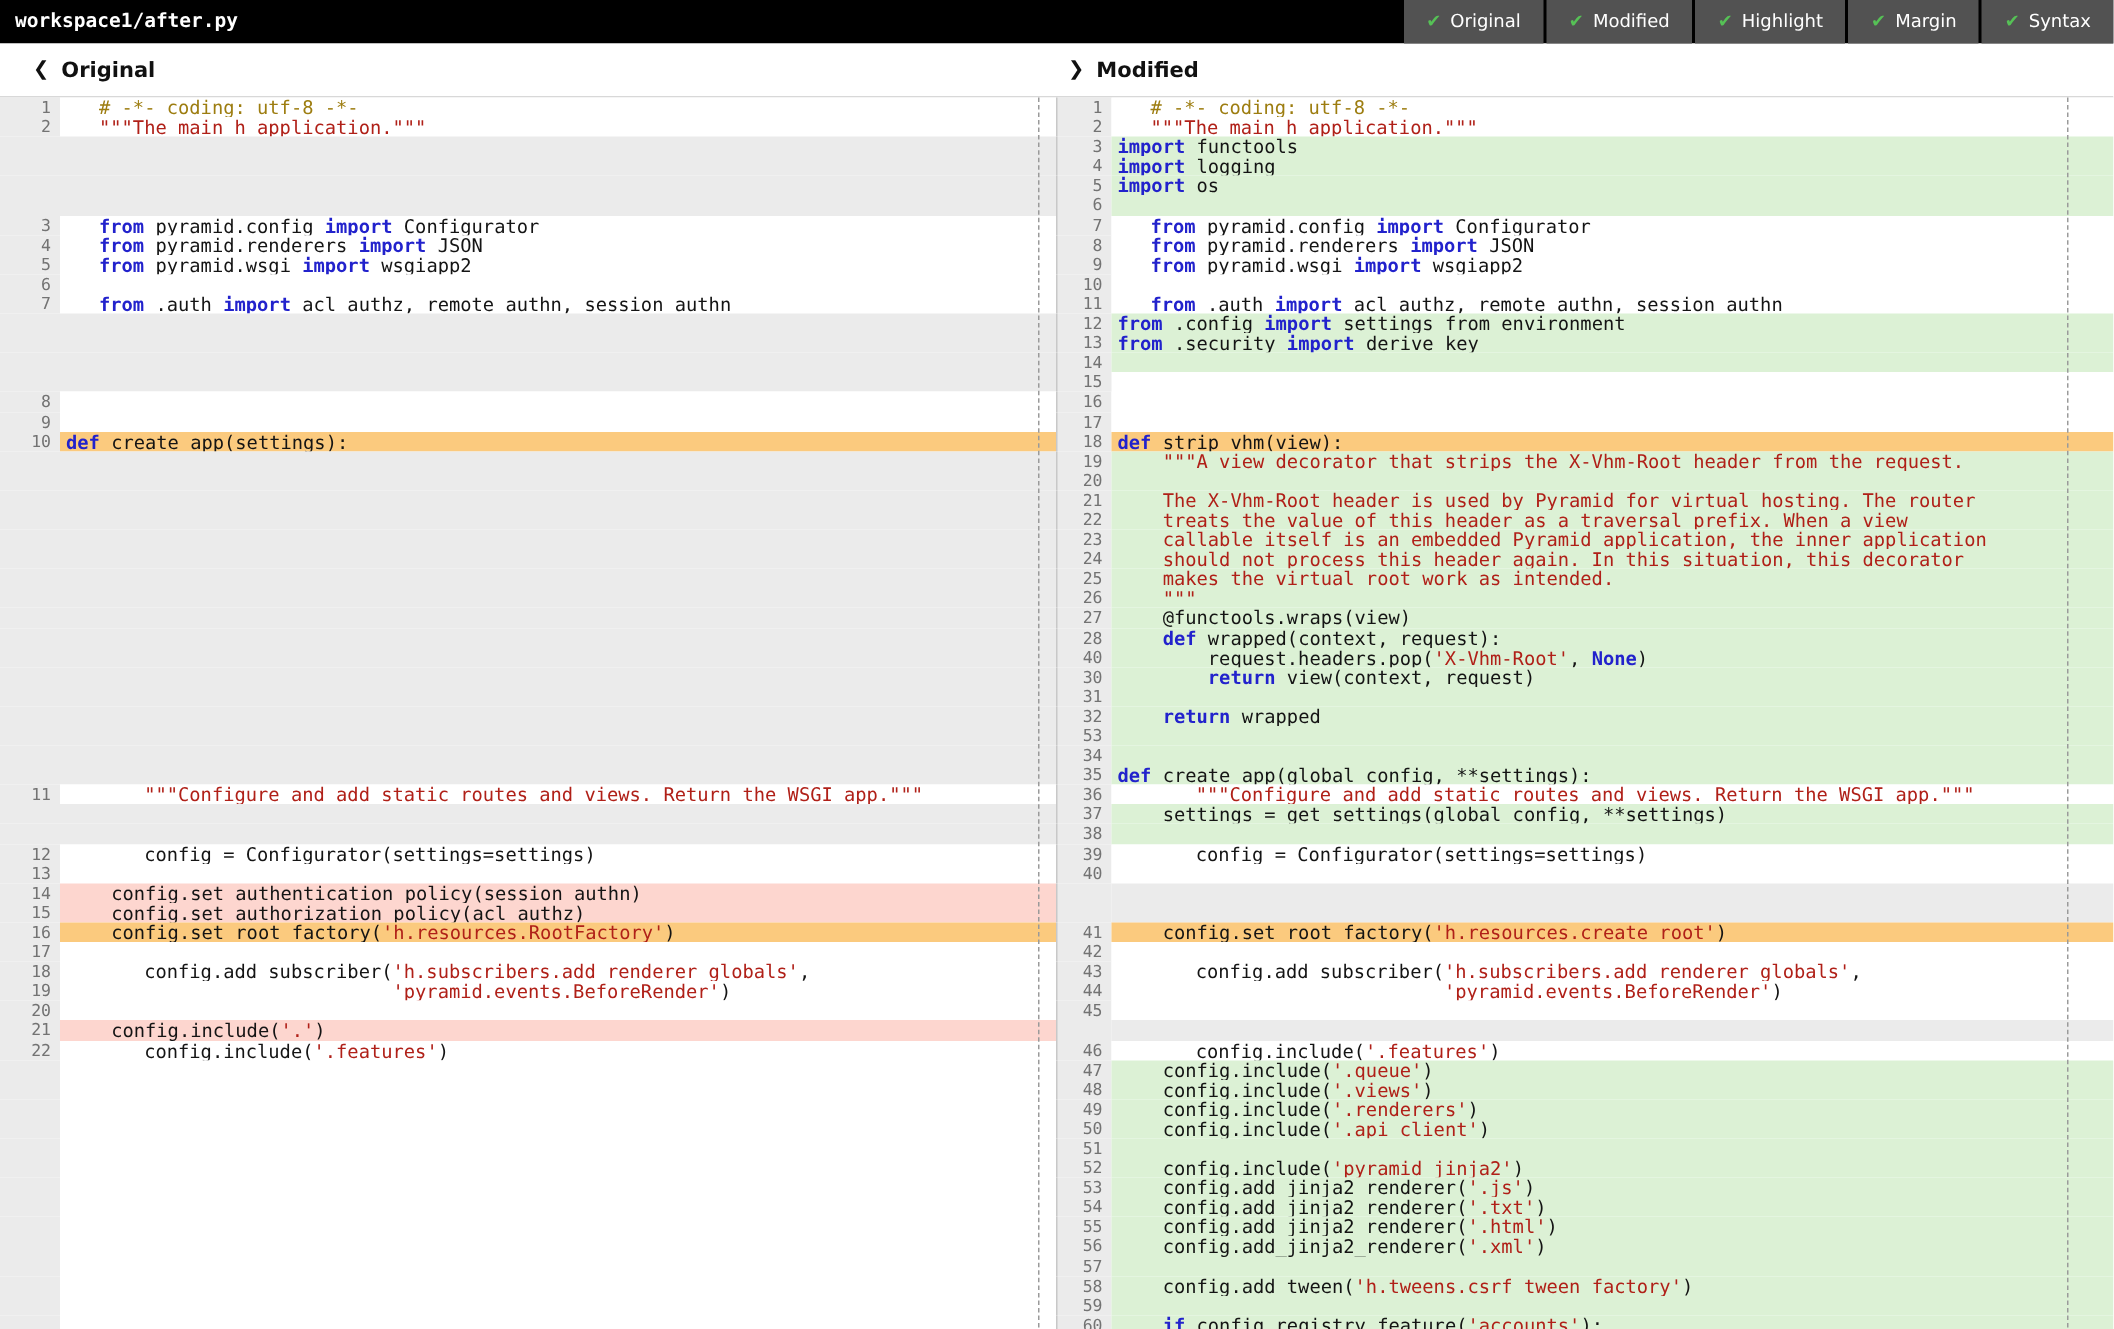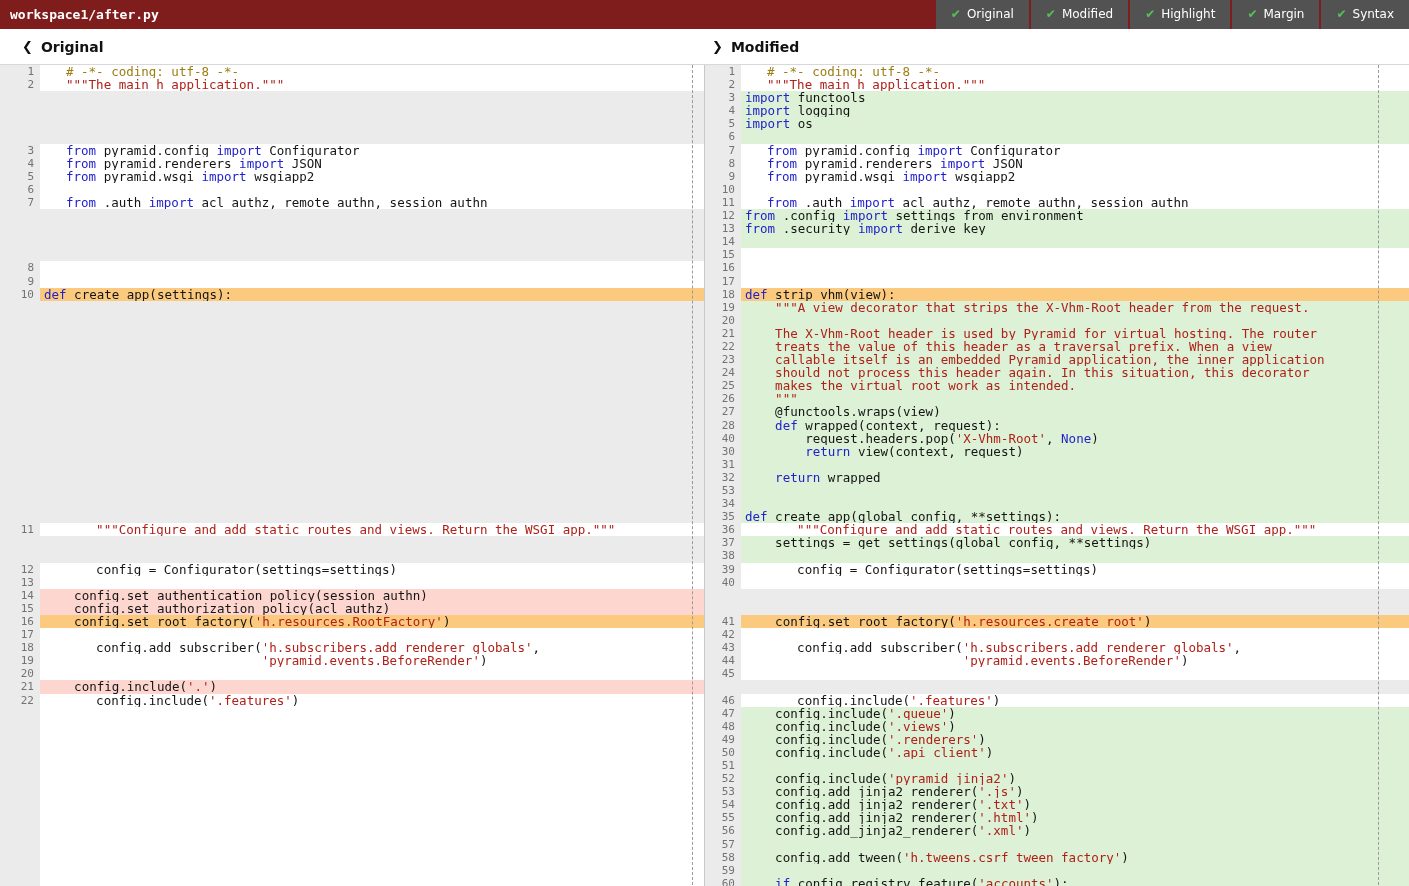--- a/index.html
+++ b/index.html
@@ -2,21 +2,21 @@
 <html><head>
 <meta charset="utf-8">
 <style>
   html,body { margin:0; padding:0; }
   body {
     width:1409px; height:886px; overflow:hidden; background:#ffffff;
     font-family:"DejaVu Sans", sans-serif;
   }
   
   .titlebar {
-    height:29px; background:#7f1d1d; display:flex; align-items:stretch;
+    height:29px; background:#000000; display:flex; align-items:stretch;
   }
   .title {
     color:#ffffff; font-family:"DejaVu Sans Mono", monospace; font-weight:bold;
     font-size:13px; line-height:29px; padding:0 10px; white-space:nowrap;
   }
   .tb-buttons { margin-left:auto; display:flex; gap:2px; }
   .tb-btn {
     background:#525252; color:#ffffff; font-size:12px; line-height:29px;
     padding:0 15px; display:flex; align-items:center; gap:6px; cursor:pointer;
     white-space:nowrap;
@@ -45,21 +45,21 @@
   .code {
     font-family:"DejaVu Sans Mono", monospace; font-size:12.5px; line-height:13.1px;
     white-space:pre; overflow:hidden; padding-left:4px; color:#141414;
     box-sizing:border-box;
   }
   .code.same, .code.none { background:#ffffff;padding-left:26px; }
   .code.add  { background:#dcf1d5; }
   .code.del  { background:#fdd6cf; }
   .code.mod  { background:#fbca7e; }
   .code.fill { background:#ebebeb; }
-  .c-kw  { color:#2222cc; font-weight:normal; }
+  .c-kw  { color:#2222cc; font-weight:bold; }
   .c-str { color:#b02018; }
   .c-doc { color:#b02018; }
   .c-com { color:#9d7d10; }
   .mline {
     position:absolute; top:0; bottom:0; width:0;
     border-left:1px dashed #9a9a9a; pointer-events:none; z-index:5;
   }
   .mline.left  { left:692px; }
   .mline.right { left:1378px; }
 </style>

